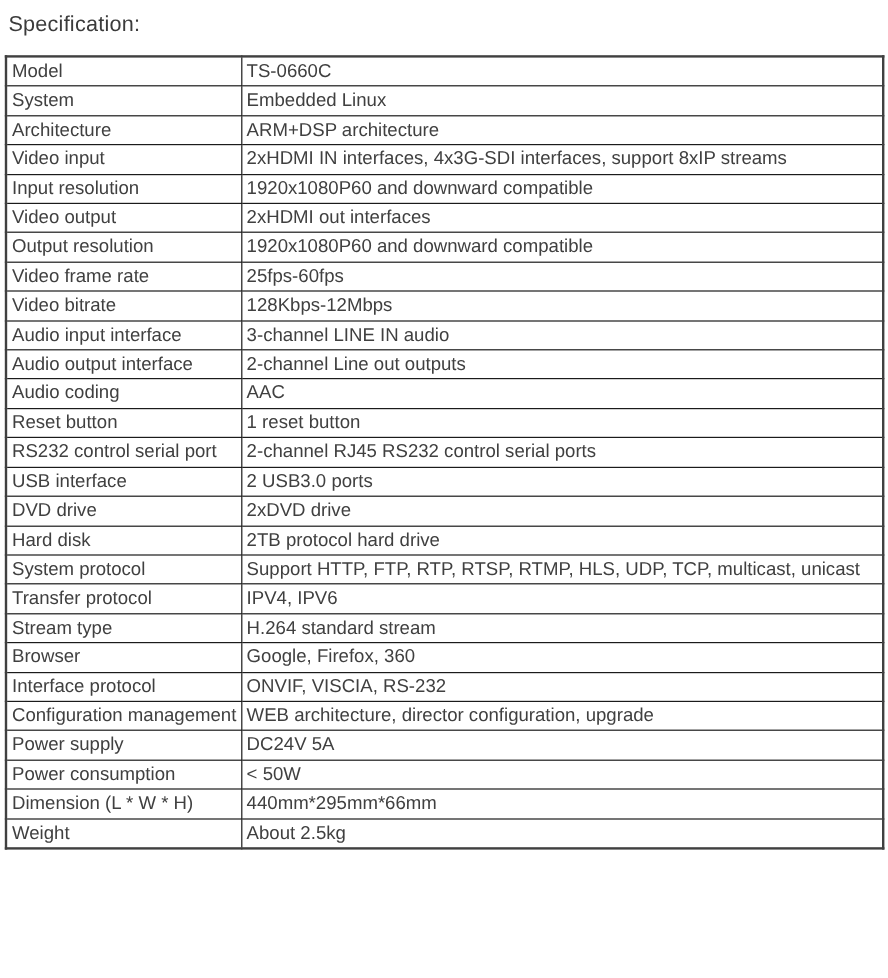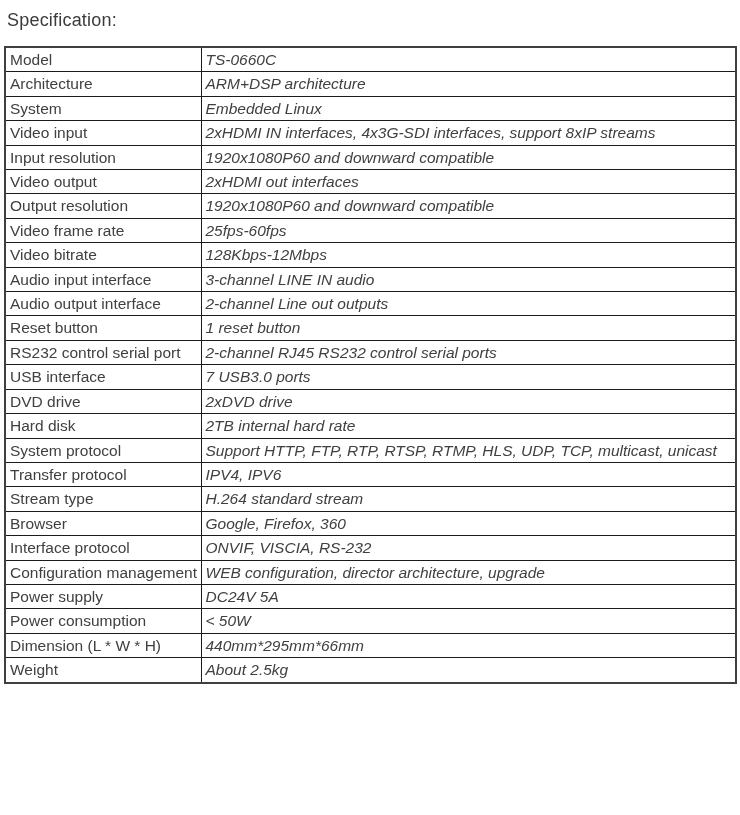--- a/index.html
+++ b/index.html
@@ -38,45 +38,45 @@
     font-size: 15.5px;
     color: #404040;
     line-height: 19.4px;
     height: 19.4px;
     padding: 2px 0 2px 4px;
     white-space: nowrap;
     overflow: hidden;
     vertical-align: middle;
   }
   table.spec-table td.label-cell { padding-right: 0; }
-  table.spec-table td.value-cell { padding-right: 19px; font-style: italic; }
+  table.spec-table td.value-cell { padding-right: 19px; }
 </style>
 </head>
 <body>
 
 <div class="page">
   <h2 class="title">Specification:</h2>
 
   <table class="spec-table">
     <colgroup>
       <col class="c1">
       <col class="c2">
     </colgroup>
     <tbody id="spec-body">
         <tr>
           <td class="label-cell">Model</td>
           <td class="value-cell">TS-0660C</td>
         </tr>
         <tr>
+          <td class="label-cell">System</td>
+          <td class="value-cell">Embedded Linux</td>
+        </tr>
+        <tr>
           <td class="label-cell">Architecture</td>
           <td class="value-cell">ARM+DSP architecture</td>
-        </tr>
-        <tr>
-          <td class="label-cell">System</td>
-          <td class="value-cell">Embedded Linux</td>
         </tr>
         <tr>
           <td class="label-cell">Video input</td>
           <td class="value-cell">2xHDMI IN interfaces, 4x3G-SDI interfaces, support 8xIP streams</td>
         </tr>
         <tr>
           <td class="label-cell">Input resolution</td>
           <td class="value-cell">1920x1080P60 and downward compatible</td>
         </tr>
         <tr>
@@ -97,38 +97,42 @@
         </tr>
         <tr>
           <td class="label-cell">Audio input interface</td>
           <td class="value-cell">3-channel LINE IN audio</td>
         </tr>
         <tr>
           <td class="label-cell">Audio output interface</td>
           <td class="value-cell">2-channel Line out outputs</td>
         </tr>
         <tr>
+          <td class="label-cell">Audio coding</td>
+          <td class="value-cell">AAC</td>
+        </tr>
+        <tr>
           <td class="label-cell">Reset button</td>
           <td class="value-cell">1 reset button</td>
         </tr>
         <tr>
           <td class="label-cell">RS232 control serial port</td>
           <td class="value-cell">2-channel RJ45 RS232 control serial ports</td>
         </tr>
         <tr>
           <td class="label-cell">USB interface</td>
-          <td class="value-cell">7 USB3.0 ports</td>
+          <td class="value-cell">2 USB3.0 ports</td>
         </tr>
         <tr>
           <td class="label-cell">DVD drive</td>
           <td class="value-cell">2xDVD drive</td>
         </tr>
         <tr>
           <td class="label-cell">Hard disk</td>
-          <td class="value-cell">2TB internal hard rate</td>
+          <td class="value-cell">2TB protocol hard drive</td>
         </tr>
         <tr>
           <td class="label-cell">System protocol</td>
           <td class="value-cell">Support HTTP, FTP, RTP, RTSP, RTMP, HLS, UDP, TCP, multicast, unicast</td>
         </tr>
         <tr>
           <td class="label-cell">Transfer protocol</td>
           <td class="value-cell">IPV4, IPV6</td>
         </tr>
         <tr>
@@ -138,21 +142,21 @@
         <tr>
           <td class="label-cell">Browser</td>
           <td class="value-cell">Google, Firefox, 360</td>
         </tr>
         <tr>
           <td class="label-cell">Interface protocol</td>
           <td class="value-cell">ONVIF, VISCIA, RS-232</td>
         </tr>
         <tr>
           <td class="label-cell">Configuration management</td>
-          <td class="value-cell">WEB configuration, director architecture, upgrade</td>
+          <td class="value-cell">WEB architecture, director configuration, upgrade</td>
         </tr>
         <tr>
           <td class="label-cell">Power supply</td>
           <td class="value-cell">DC24V 5A</td>
         </tr>
         <tr>
           <td class="label-cell">Power consumption</td>
           <td class="value-cell">&lt; 50W</td>
         </tr>
         <tr>

